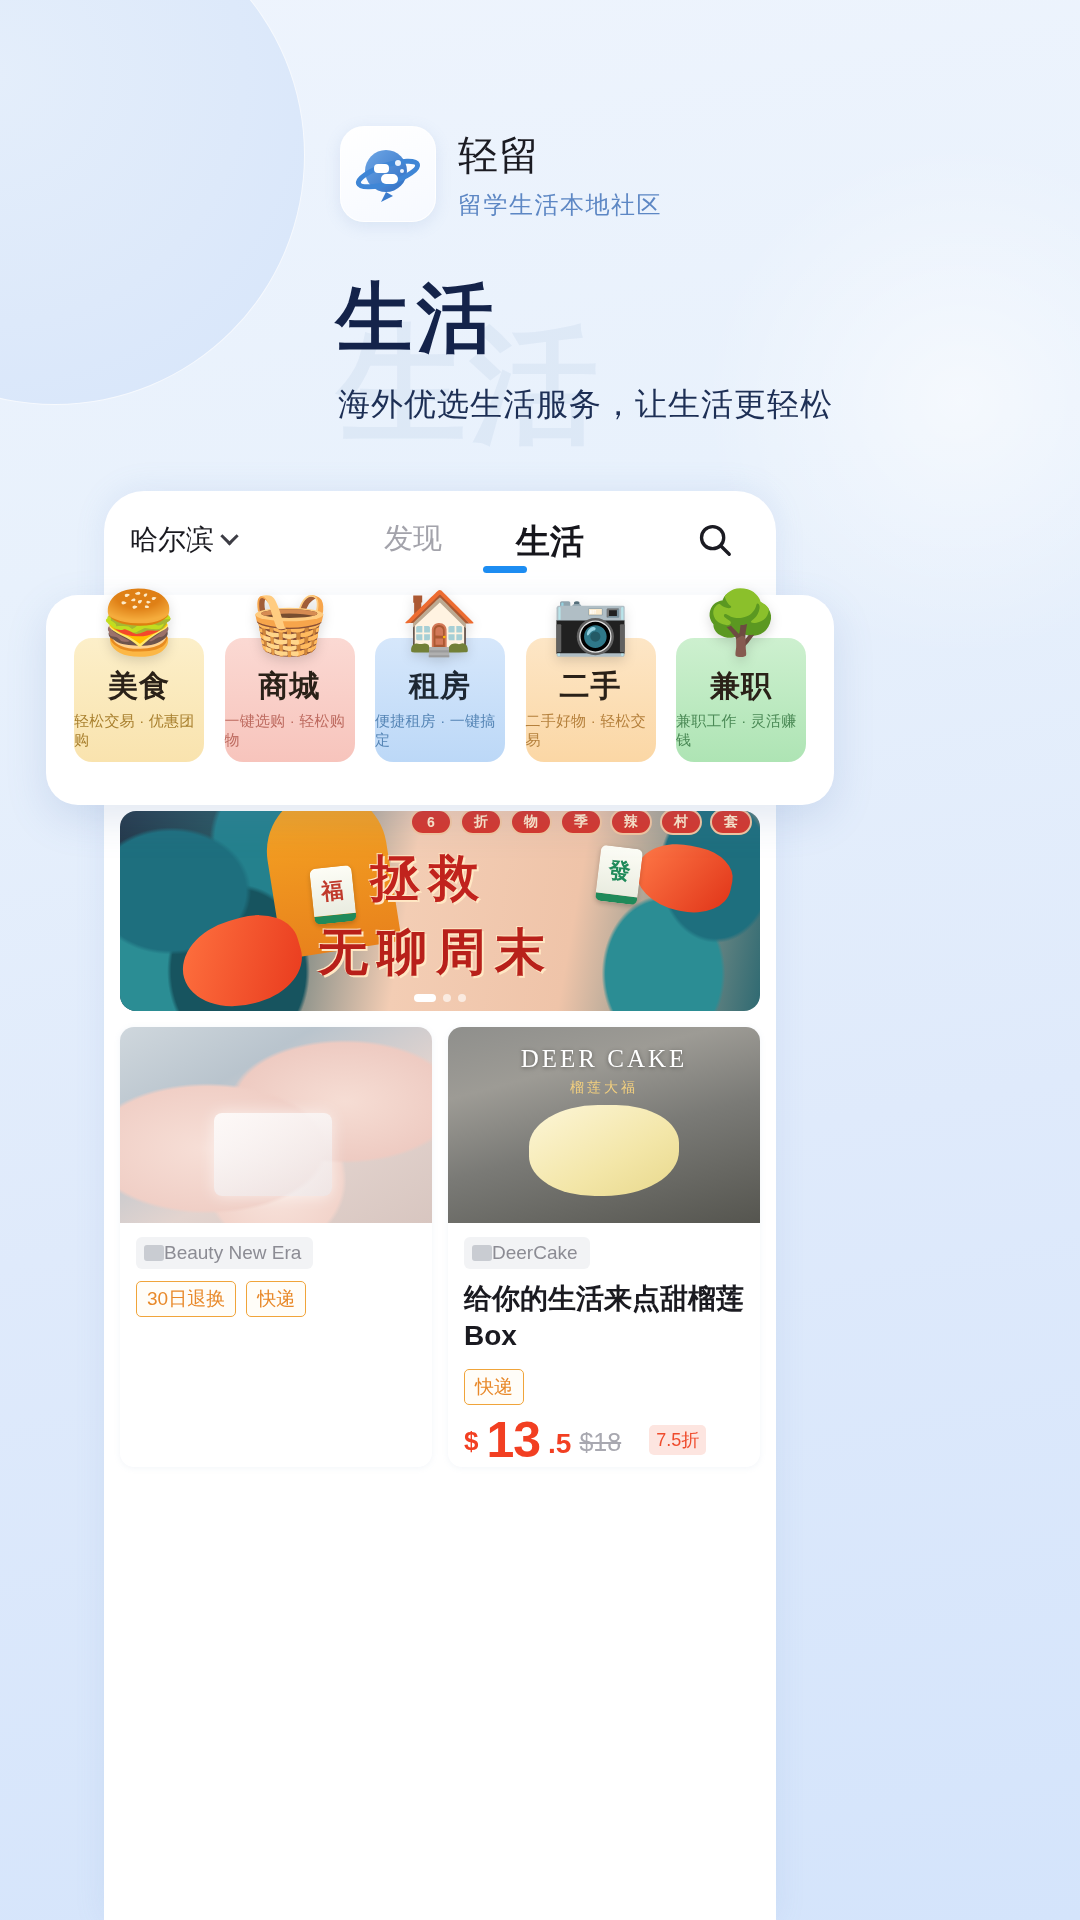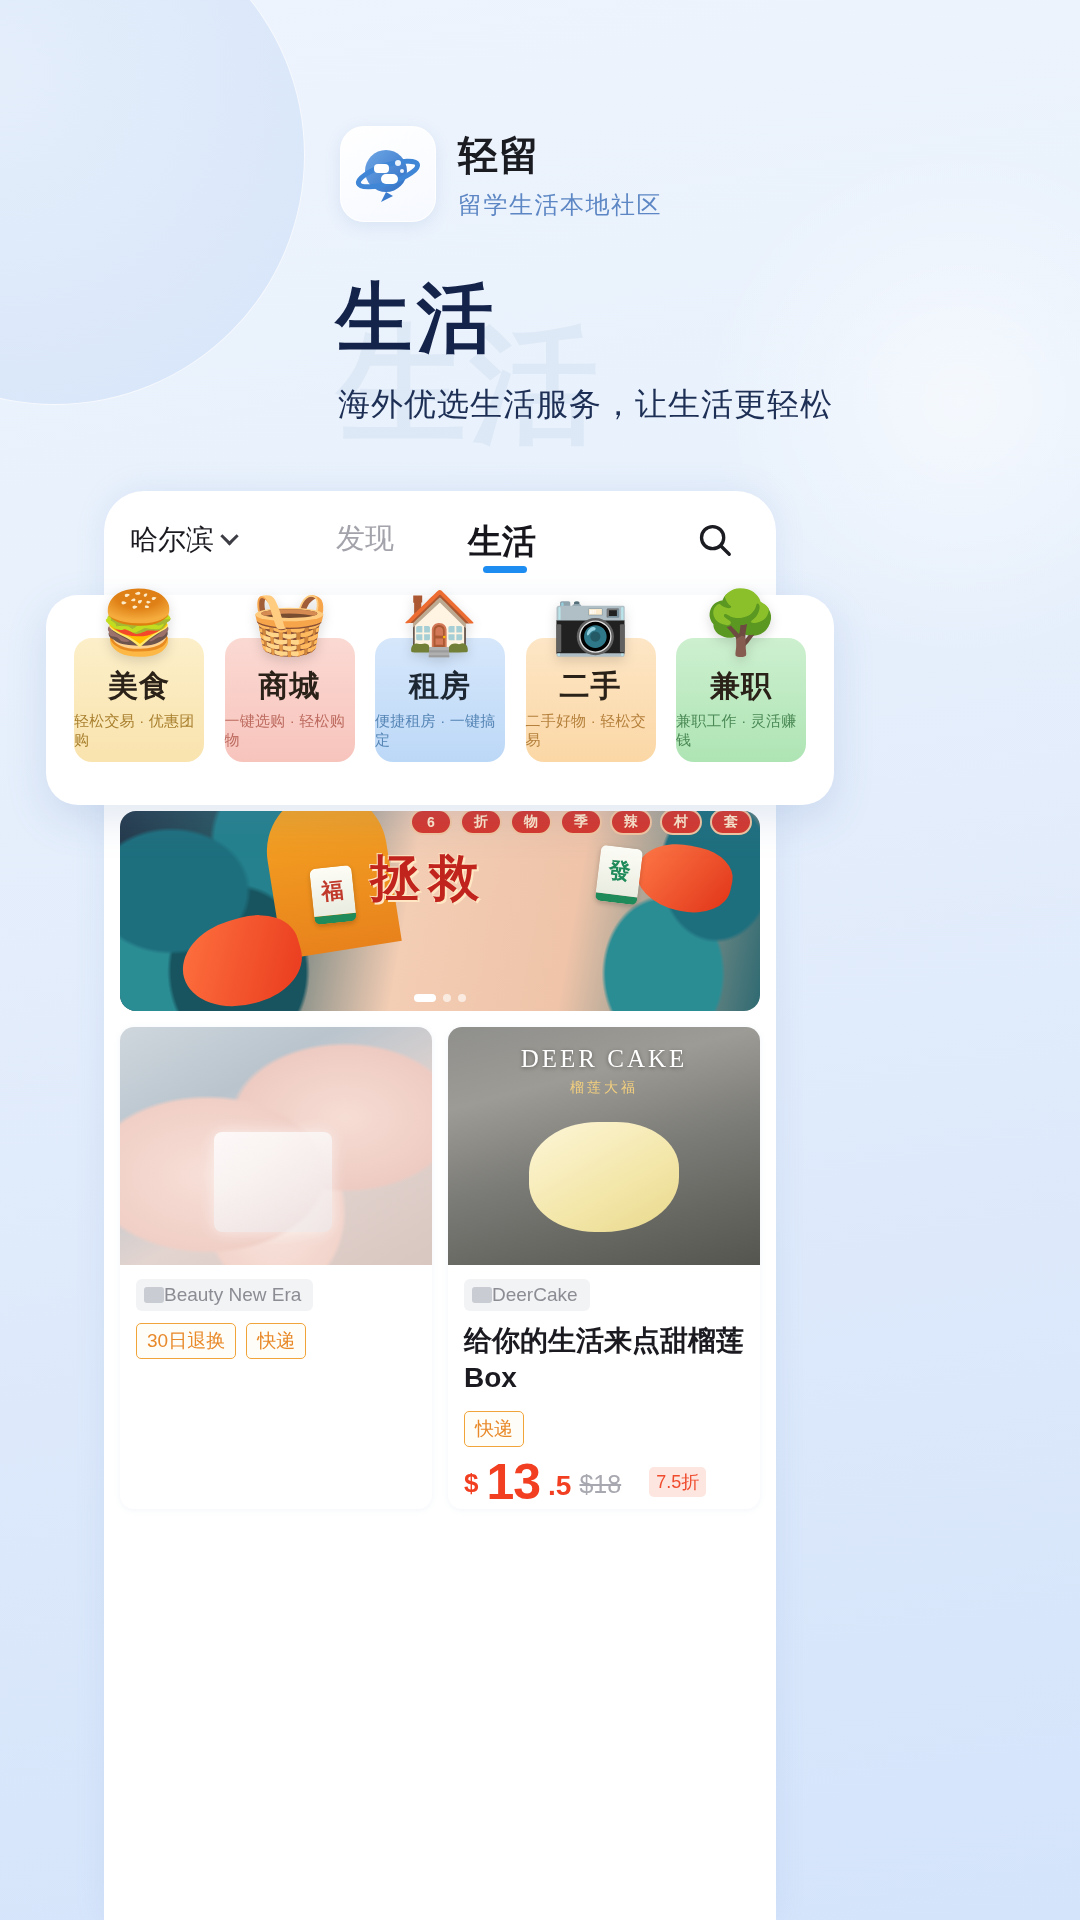--- a/index.html
+++ b/index.html
@@ -40,21 +40,21 @@
   .brand-icon {
     width: 96px; height: 96px; border-radius: 24px;
     background: linear-gradient(160deg, #ffffff 0%, #f6f9ff 100%);
     box-shadow: 0 4px 16px rgba(120,150,200,0.16);
     display: flex; align-items: center; justify-content: center;
     border: 1px solid rgba(255,255,255,0.9);
     overflow: hidden;
   }
   .brand-text { display: flex; flex-direction: column; gap: 6px; }
   .brand-title {
-    font-size: 40px; font-weight: 700; color: #1b1b22; letter-spacing: 1px;
+    font-size: 40px; font-weight: 400; color: #1b1b22; letter-spacing: 1px;
   }
   .brand-sub {
     font-size: 24px; color: #5d87c4; letter-spacing: 1.5px;
   }
 
   
   .hero-title {
     position: absolute; left: 336px; top: 268px;
     font-size: 76px; font-weight: 800; color: #14234a; letter-spacing: 5px;
   }
@@ -81,21 +81,21 @@
     display: flex; align-items: center; gap: 9px;
     font-size: 28px; color: #1a1a20; font-weight: 500;
   }
   .chev {
     width: 13px; height: 13px;
     border-right: 3px solid #3d3d45; border-bottom: 3px solid #3d3d45;
     transform: rotate(45deg) translate(-3px,-3px);
   }
   .nav-tab {
     position: absolute; top: 28px;
-    font-size: 29px; color: #a3a3ab; font-weight: 500;
+    font-size: 29px; color: #a3a3ab; font-weight: 500; margin-left: 48px;
   }
   .nav-tab.t-discover { left: 232px; }
   .nav-tab.t-life {
     left: 364px; font-size: 34px; color: #16161c; font-weight: 700;
   }
   .tab-underline {
     position: absolute; left: 379px; top: 75px;
     width: 44px; height: 7px; border-radius: 4px; background: #1d8df2;
   }
   .search-icon {
@@ -180,21 +180,21 @@
 
   
   .prod-grid {
     position: absolute; left: 0; top: 536px; width: 100%;
     display: flex; gap: 16px; padding: 0 16px;
   }
   .prod-card {
     flex: 1; background: #ffffff; border-radius: 14px; overflow: hidden;
     box-shadow: 0 1px 6px rgba(130,155,195,0.10);
   }
-  .prod-img { width: 100%; height: 238px; position: relative; overflow: hidden; }
+  .prod-img { width: 100%; height: 196px; position: relative; overflow: hidden; }
   .img-nails {
     width: 100%; height: 100%;
     background:
       radial-gradient(ellipse at 28% 62%, #f7dfd7 0%, #f0cfc6 36%, transparent 38%),
       radial-gradient(ellipse at 72% 38%, #f6ddd4 0%, #eecbc2 34%, transparent 36%),
       radial-gradient(ellipse at 50% 78%, #f9e6df 0%, #f2d4cb 30%, transparent 32%),
       linear-gradient(150deg,#cfd7dd 0%,#b9c4cd 30%,#e3d4cf 60%,#d8c6c0 100%);
   }
   .img-nails::after {
     content:""; position:absolute; left:30%; top:44%; width:38%; height:42%;
@@ -343,20 +343,21 @@
       <div class="banner-chip">物</div>
       <div class="banner-chip">季</div>
       <div class="banner-chip">辣</div>
       <div class="banner-chip">村</div>
       <div class="banner-chip">套</div>
 
     </div>
     <div class="tile tile-fu">福</div>
     <div class="tile tile-fa">發</div>
     <div class="banner-head">拯救</div>
+    <div class="banner-head2">无聊周末</div>
     <div class="banner-dots">
       <i class="on"></i>
       <i></i>
       <i></i>
     </div>
   </div>
 
   <div class="prod-grid">
 
     <div class="prod-card">

